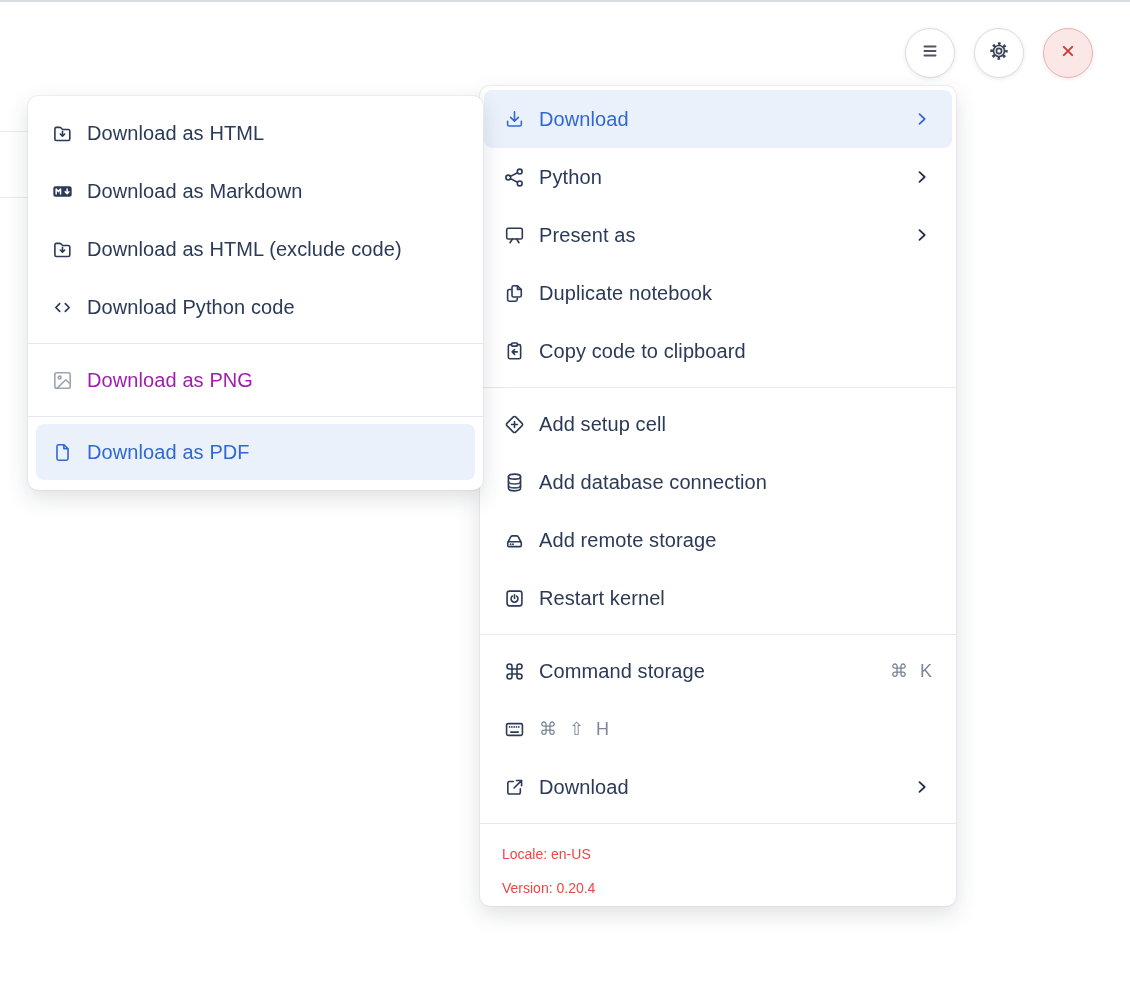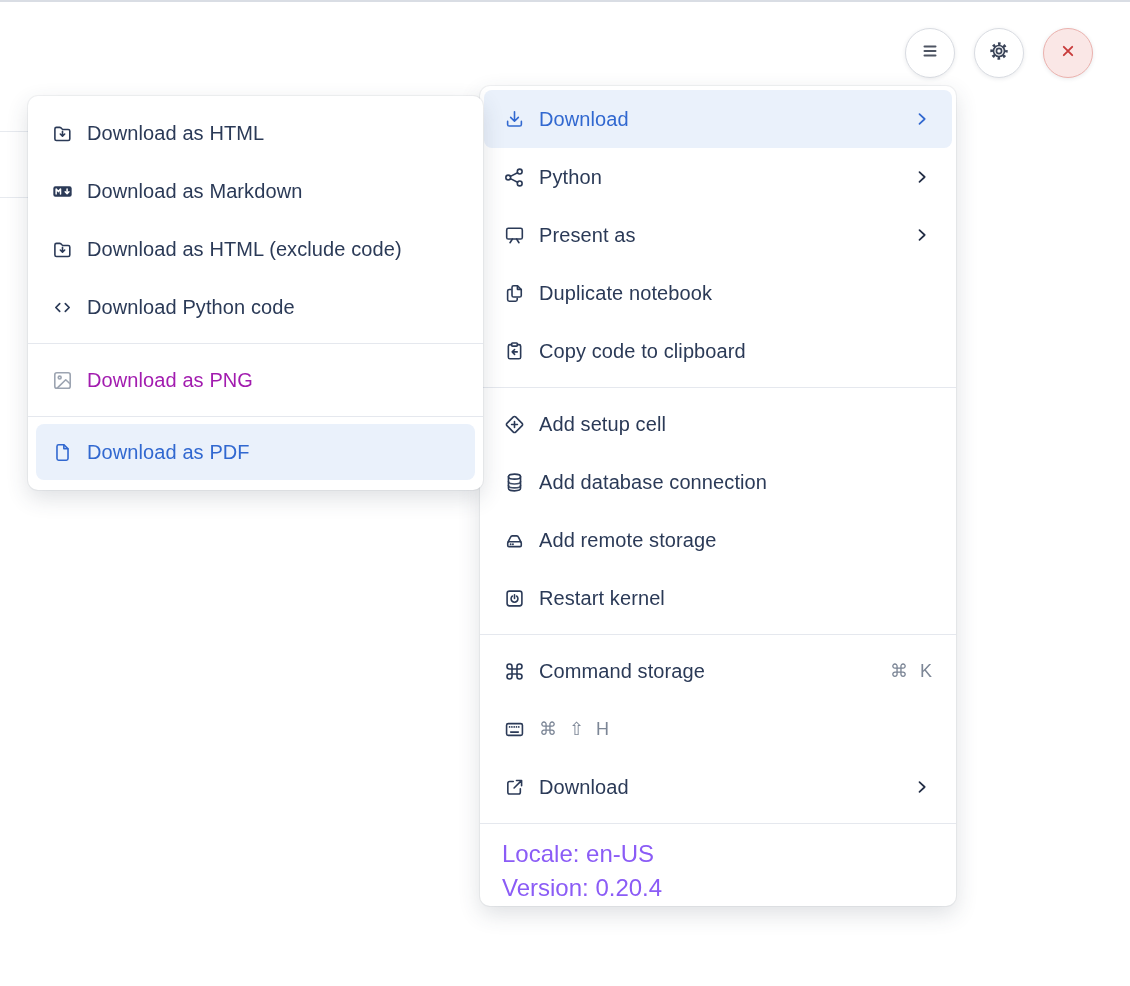--- a/index.html
+++ b/index.html
@@ -45,21 +45,21 @@
   }
   .mi.active-sub{
     margin:1px 8px 0 8px;border-radius:8px;background:#EAF1FB;color:#3168D0;height:56px;
     padding:0 16px 0 13px;
   }
   .mi.disabled{color:#a21caf;cursor:default;}
 
   .mdiv{height:1px;background:#E5E8EE;margin:7px 0;}
 
   .menu-footer{padding:6px 22px 0 22px;}
-  .menu-footer div{font-size:24px;line-height:34px;color:#8b5cf6;white-space:nowrap;}
+  .menu-footer div{font-size:14px;line-height:34px;color:#ef4444;white-space:nowrap;}
 
   .ic svg *{vector-effect:non-scaling-stroke;}
 </style>
 </head>
 <body>
 
 <div class="topline"></div>
 <div class="behind-line bl1"></div>
 <div class="behind-line bl2"></div>
 

